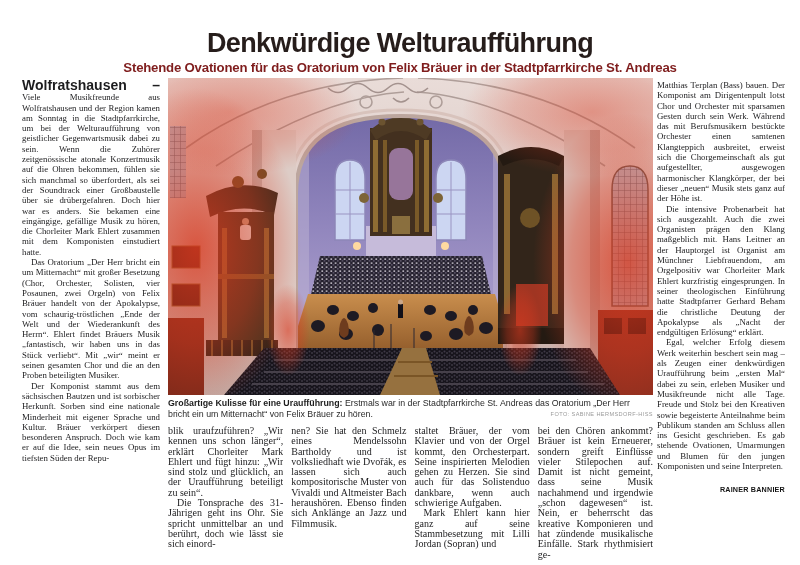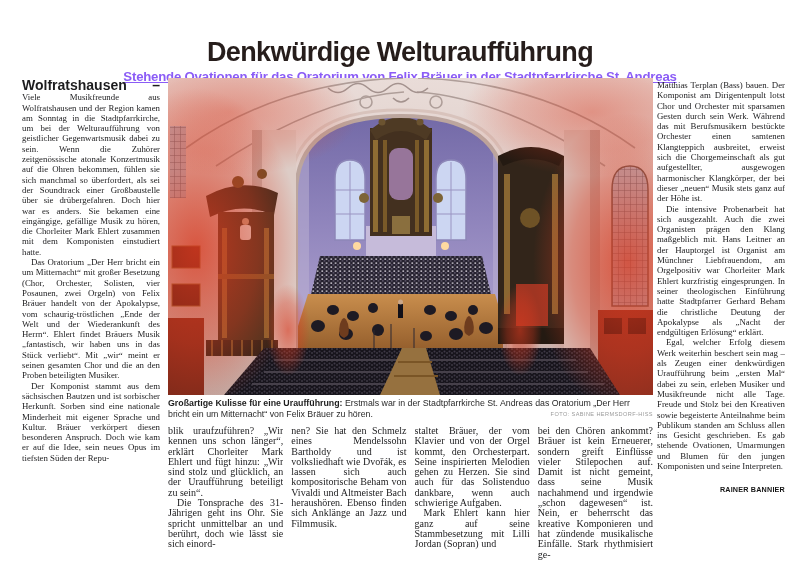--- a/index.html
+++ b/index.html
@@ -3,24 +3,24 @@
 <meta charset="utf-8">
 <style>
   html,body { margin:0; padding:0; }
   body {
     width:800px; height:565px; background:#ffffff; position:relative;
     font-family:"Liberation Serif", serif; color:#1c1c1e;
     -webkit-font-smoothing:antialiased;
   }
   .page { position:absolute; inset:0; overflow:hidden; background:#fff; }
 
-  .headline { position:absolute; left:0; right:0; top:38px; text-align:center;
+  .headline { position:absolute; left:0; right:0; top:29px; text-align:center;
     font-family:"Liberation Sans", sans-serif; color:#261d1b; }
   .headline h1 { margin:0; font-size:27px; font-weight:bold; letter-spacing:-0.6px; line-height:28px; }
-  .headline h2 { margin:3px 0 0; font-size:13.2px; font-weight:bold; letter-spacing:-0.2px; color:#8b5cf6;text-decoration:underline; }
+  .headline h2 { margin:3px 0 0; font-size:13.2px; font-weight:bold; letter-spacing:-0.2px; color:#7f1d1d; }
 
   .col { position:absolute; top:80px; font-size:8.8px; line-height:10.3px;
     text-align:justify; overflow:hidden; }
   .col-left  { left:22px;  width:138px; height:466px; }
   .col-right { left:657px; width:128px; height:466px; }
 
   .center { position:absolute; left:168px; top:78px; width:485px; }
   figure { margin:0; }
   .photo-svg { display:block; width:485px; height:317px; background:#5a4a52; }
 
@@ -232,21 +232,21 @@
         <span class="credit">FOTO: SABINE HERMSDORF-HISS</span>
       </figcaption>
     </figure>
 
     <div class="bottom-cols">
       <div class="bcol">
           <p class="para">blik uraufzuführen? „Wir kennen uns schon länger“, erklärt Chorleiter Mark Ehlert und fügt hinzu: „Wir sind stolz und glücklich, an der Uraufführung beteiligt zu sein“.</p>
           <p class="para indent">Die Tonsprache des 31-Jährigen geht ins Ohr. Sie spricht unmittelbar an und berührt, doch wie lässt sie sich einord-</p>
         </div>
       <div class="bcol">
-          <p class="para">nen? Sie hat den Schmelz eines Mendelssohn Bartholdy und ist volksliedhaft wie Dvořák, es lassen sich auch kompositorische Beham von Vivaldi und Altmeister Bach heraushören. Ebenso finden sich Anklänge an Jazz und Filmmusik.</p>
+          <p class="para">nen? Sie hat den Schmelz eines Mendelssohn Bartholdy und ist volksliedhaft wie Dvořák, es lassen sich auch kompositorische Muster von Vivaldi und Altmeister Bach heraushören. Ebenso finden sich Anklänge an Jazz und Filmmusik.</p>
         </div>
       <div class="bcol">
           <p class="para">staltet Bräuer, der vom Klavier und von der Orgel kommt, den Orchesterpart. Seine inspirierten Melodien gehen zu Herzen. Sie sind auch für das Solistenduo dankbare, wenn auch schwierige Aufgaben.</p>
           <p class="para indent">Mark Ehlert kann hier ganz auf seine Stammbesetzung mit Lilli Jordan (Sopran) und</p>
         </div>
       <div class="bcol">
           <p class="para">bei den Chören ankommt? Bräuer ist kein Erneuerer, sondern greift Einflüsse vieler Stilepochen auf. Damit ist nicht gemeint, dass seine Musik nachahmend und irgendwie „schon dagewesen“ ist. Nein, er beherrscht das kreative Komponieren und hat zündende musikalische Einfälle. Stark rhythmisiert ge-</p>
         </div>
     </div>
   </div>

